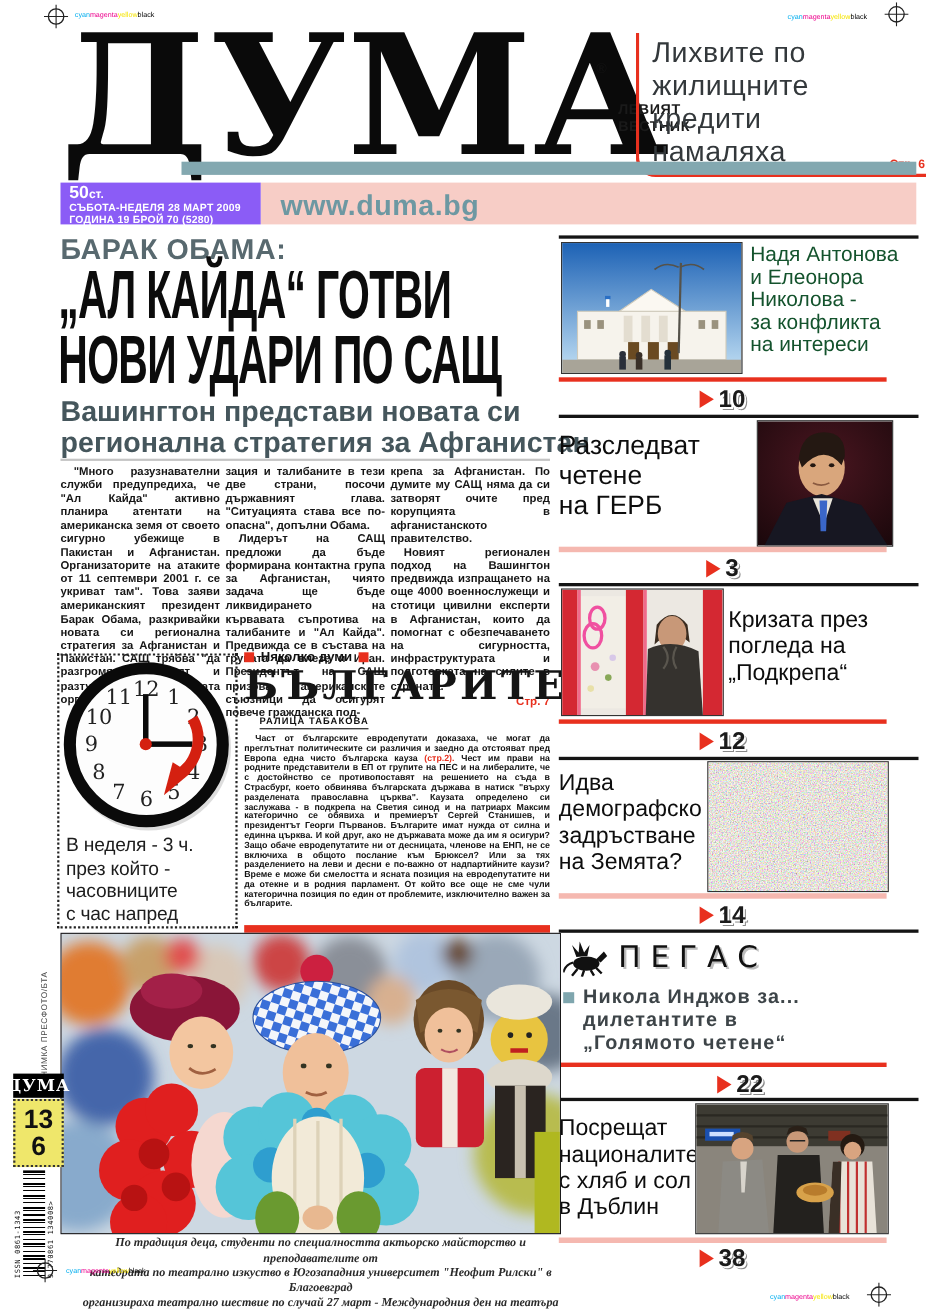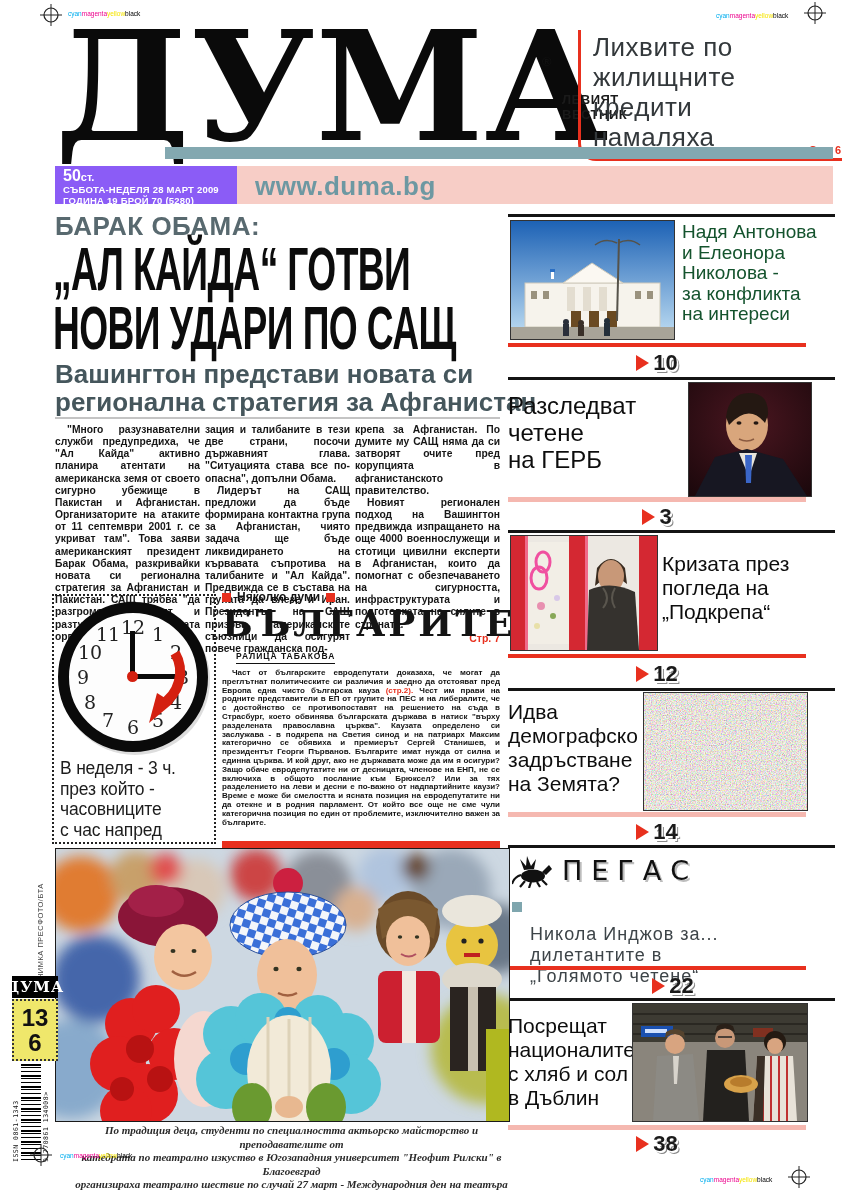--- a/index.html
+++ b/index.html
@@ -73,21 +73,21 @@
   .sb-t3{font-size:21px;line-height:24px;font-weight:500;color:#0d0d0d;}
   .rule-red{background:#e8301e;height:4px;}
   .rule-pink{background:#f5b8b0;height:5px;}
   .marker{display:flex;align-items:center;justify-content:center;gap:4px;width:298px;}
   .tri{width:0;height:0;border-left:13px solid #e8301e;border-top:8px solid transparent;border-bottom:8px solid transparent;}
   .pgnum{font-size:22px;font-weight:900;color:#1b1b1b;text-shadow:1.5px 1.5px 0 #fff,2.5px 2.5px 0 #8a8a8a;}
   .pegas-row{display:flex;align-items:center;gap:8px;}
   .pegas-word{font-family:"DejaVu Sans",sans-serif;font-size:27px;letter-spacing:9px;color:#101010;
               text-shadow:2px 2px 0 #bdbdbd;}
   .tealsq{width:10px;height:10px;background:#7fa6ae;display:inline-block;margin-top:6px;}
-  .sb-list{font-size:18px;line-height:21px;font-weight:400;letter-spacing:1px;color:#3d4448;margin-top:28px;}
+  .sb-list{font-size:18px;line-height:21px;font-weight:700;letter-spacing:1px;color:#3d4448;}
 
   
   .mainphoto{border:1px solid #1a1a1a;overflow:hidden;background:#dde;}
   .vcred{writing-mode:vertical-rl;transform:rotate(180deg);font-size:7.5px;color:#444;letter-spacing:.5px;}
   .caption{font-family:"Liberation Serif",serif;font-style:italic;font-weight:bold;font-size:11px;
            line-height:13.5px;color:#2a2a2a;text-align:center;}
   .caption .u{border-bottom:1px solid #555;padding-bottom:1px;}
 
   
   .dumatab{background:#000;color:#fff;font-family:"DejaVu Serif",serif;font-weight:bold;font-size:15px;

